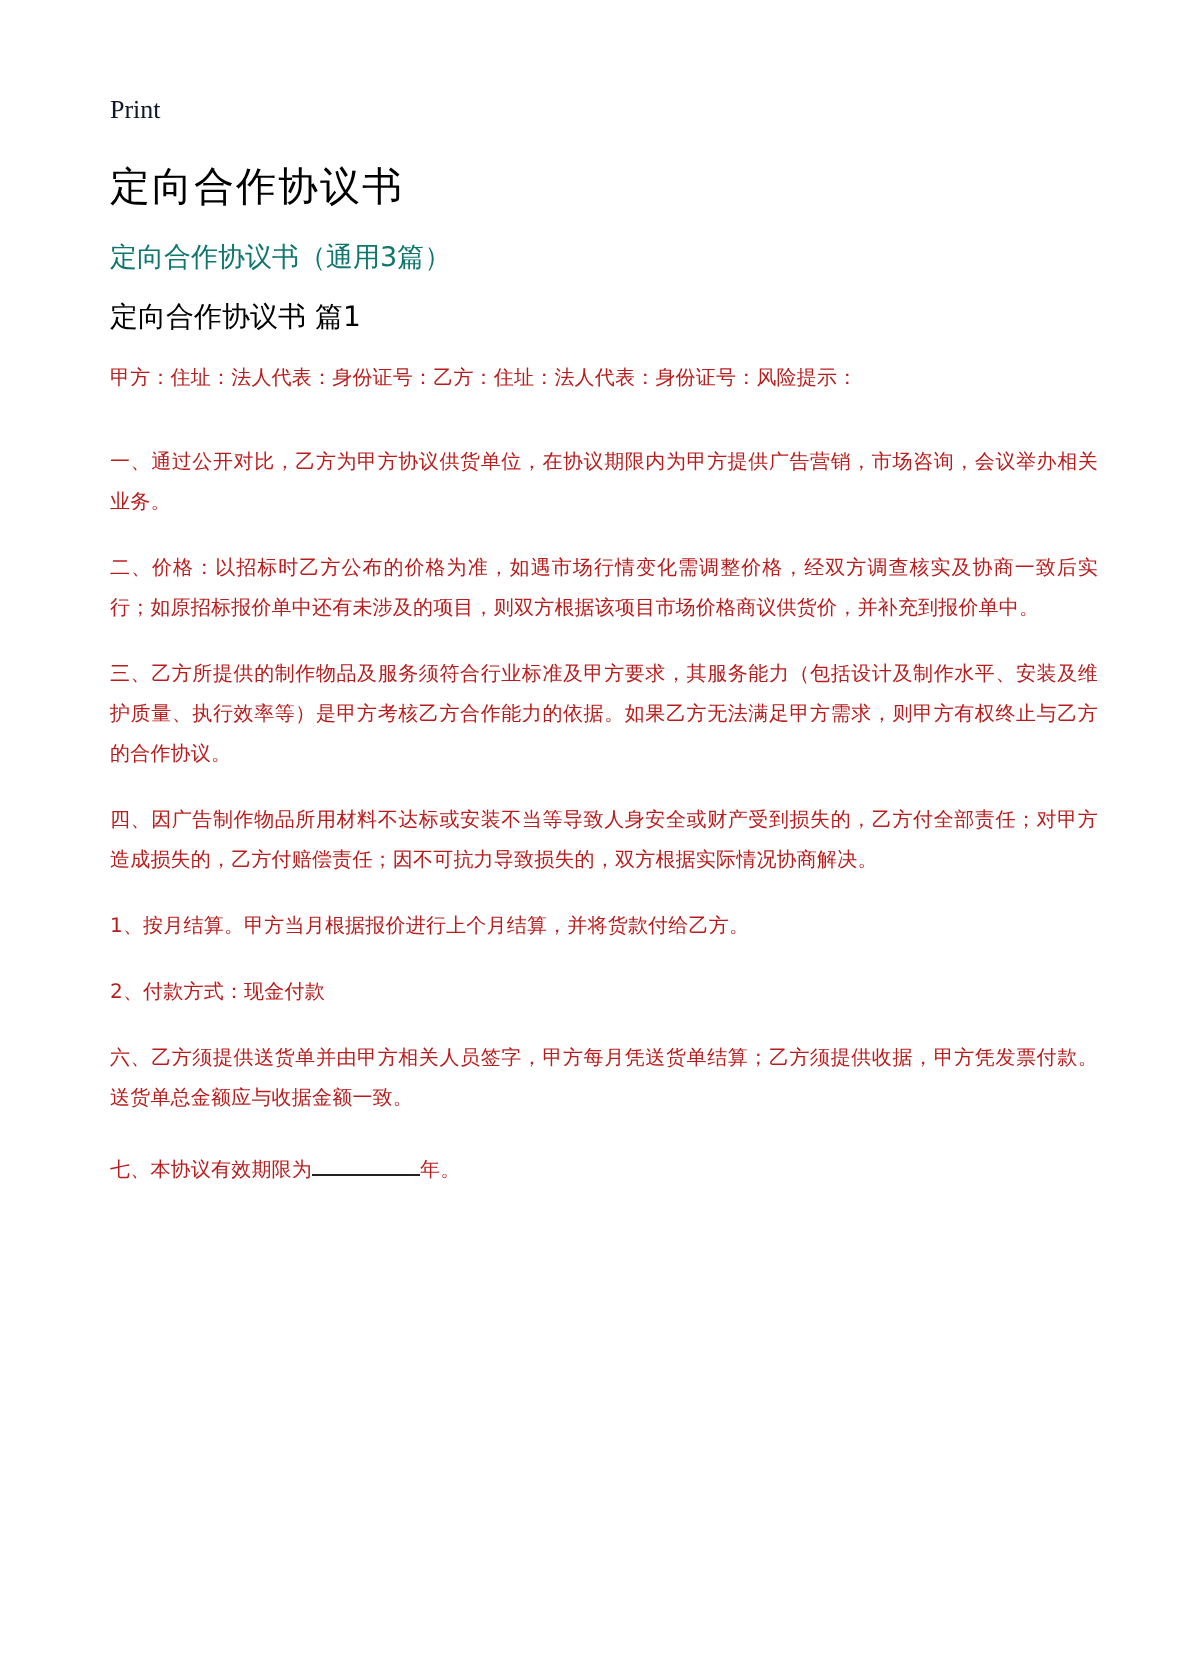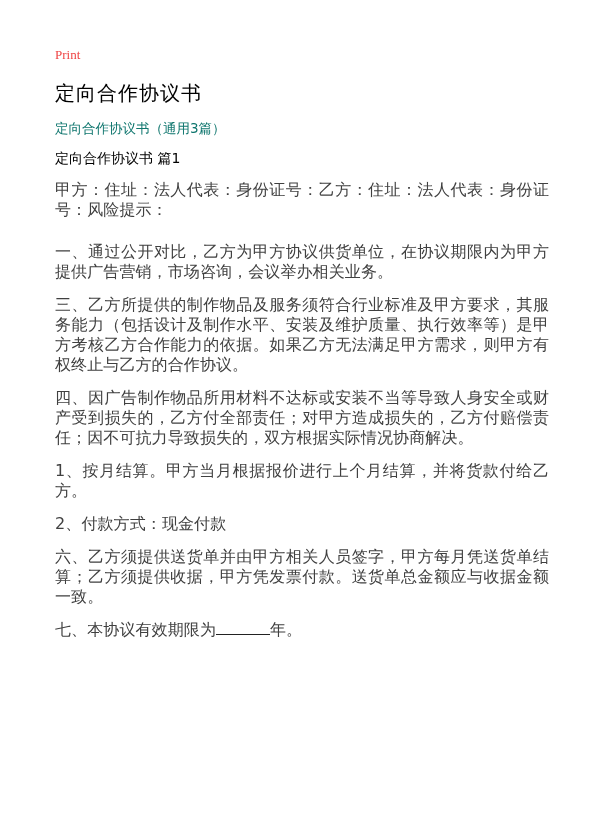--- a/index.html
+++ b/index.html
@@ -1,39 +1,40 @@
 <!DOCTYPE html>
 <html><head>
 <meta charset="utf-8">
 <style>
   html, body { margin: 0; padding: 0; background: #ffffff; }
   body { width: 600px; height: 828px; position: relative; overflow: hidden;
          font-family: "DejaVu Sans", "Liberation Sans", sans-serif; color: #111; }
   .page { position: absolute; left: 55px; top: 0; width: 494px; }
-  .print { position: absolute; top: 47px; left: 0; font-family: "Liberation Serif", "DejaVu Serif", serif; font-size: 13px; color: #ef4444; }
+  .print { position: absolute; top: 47px; left: 0; font-family: "Liberation Serif", "DejaVu Serif", serif; font-size: 13px; color: #0f172a; }
   .title { position: absolute; top: 80px; left: 0; width: 494px; font-size: 20px; font-weight: normal; color: #000; letter-spacing: 1px; }
   .subtitle { position: absolute; top: 120px; left: 0; font-size: 13.5px; color: #0f766e; }
   .section-head { position: absolute; top: 150px; left: 0; font-size: 14px; font-weight: normal; color: #000; }
   .body { position: absolute; top: 180px; left: 0; width: 494px; }
-  .para { font-size: 16px; line-height: 20px; color: #404040; margin: 0 0 13px 0; text-align: justify; letter-spacing: 0.1px; }
+  .para { font-size: 10px; line-height: 20px; color: #b91c1c; margin: 0 0 13px 0; text-align: justify; letter-spacing: 0.1px; }
   .para.first { margin-bottom: 22px; }
   .blank { display: inline-block; width: 54px; border-bottom: 1px solid #222; height: 14px; vertical-align: baseline; }
 </style>
 </head>
 <body>
 
 <div class="page">
   <div class="print">Print</div>
   <div class="title">定向合作协议书</div>
   <div class="subtitle">定向合作协议书（通用3篇）</div>
   <div class="section-head">定向合作协议书 篇1</div>
 
   <div class="body">
     <p class="para first">甲方：住址：法人代表：身份证号：乙方：住址：法人代表：身份证号：风险提示：</p>
     <p class="para">一、通过公开对比，乙方为甲方协议供货单位，在协议期限内为甲方提供广告营销，市场咨询，会议举办相关业务。</p>
+    <p class="para">二、价格：以招标时乙方公布的价格为准，如遇市场行情变化需调整价格，经双方调查核实及协商一致后实行；如原招标报价单中还有未涉及的项目，则双方根据该项目市场价格商议供货价，并补充到报价单中。</p>
     <p class="para">三、乙方所提供的制作物品及服务须符合行业标准及甲方要求，其服务能力（包括设计及制作水平、安装及维护质量、执行效率等）是甲方考核乙方合作能力的依据。如果乙方无法满足甲方需求，则甲方有权终止与乙方的合作协议。</p>
     <p class="para">四、因广告制作物品所用材料不达标或安装不当等导致人身安全或财产受到损失的，乙方付全部责任；对甲方造成损失的，乙方付赔偿责任；因不可抗力导致损失的，双方根据实际情况协商解决。</p>
     <p class="para">1、按月结算。甲方当月根据报价进行上个月结算，并将货款付给乙方。</p>
     <p class="para">2、付款方式：现金付款</p>
     <p class="para">六、乙方须提供送货单并由甲方相关人员签字，甲方每月凭送货单结算；乙方须提供收据，甲方凭发票付款。送货单总金额应与收据金额一致。</p>
     <p class="para">
       <span>七、本协议有效期限为</span><span class="blank"></span><span>年。</span>
     </p>
   </div>
 </div>

